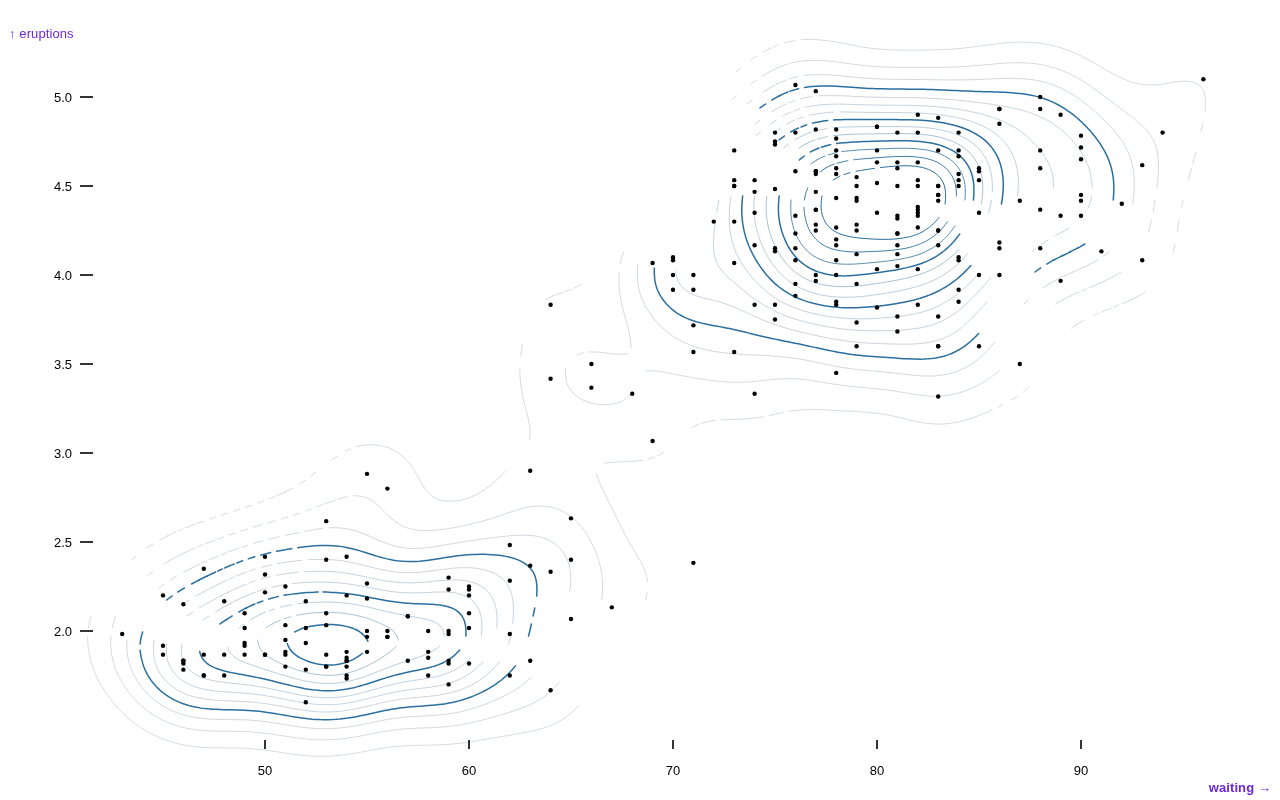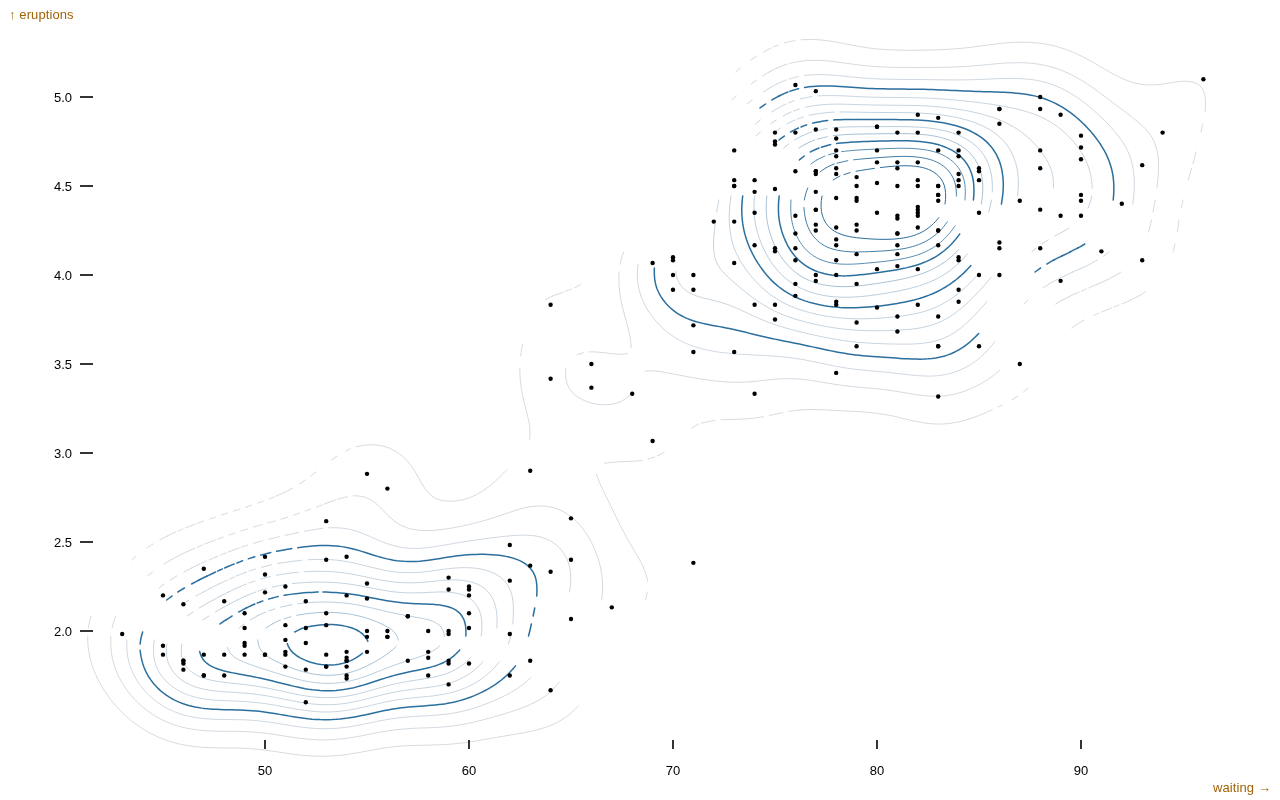--- a/index.html
+++ b/index.html
@@ -22,31 +22,33 @@
     position: absolute;
     left: 0;
     top: 0;
     width: 1280px;
     height: 800px;
     display: block;
   }
   .axis-label {
     position: absolute;
     font-size: 13px;
-    color: #a16207;
+    color: #6d28d9;
     white-space: nowrap;
     letter-spacing: 0.1px;
+    margin-top: 19px;
   }
   #y-axis-label {
     left: 9px;
     top: 7px;
   }
   #x-axis-label {
     right: 9px;
     bottom: 5px;
+    font-weight: bold;
   }
   .tick-text {
     font-family: "Liberation Sans", sans-serif;
     font-size: 13px;
     fill: #000000;
   }
   .tick-mark {
     stroke: #000000;
     stroke-width: 1.6;
     stroke-linecap: butt;

